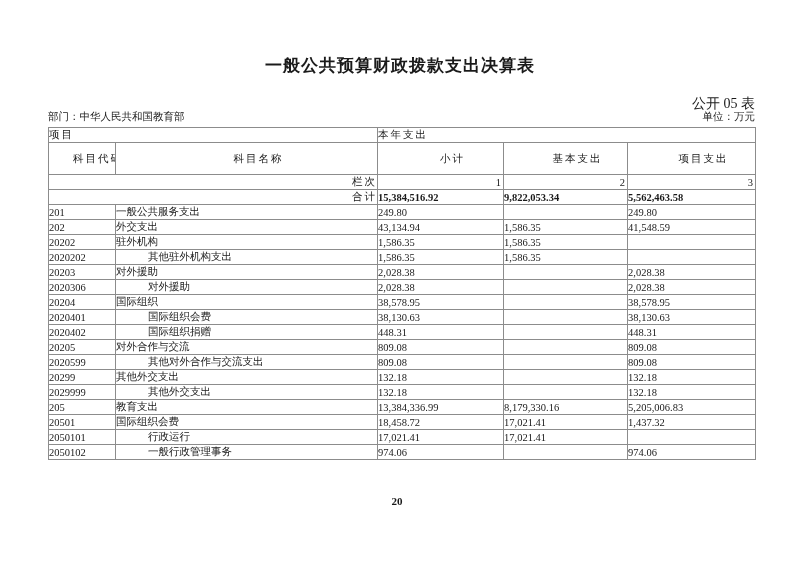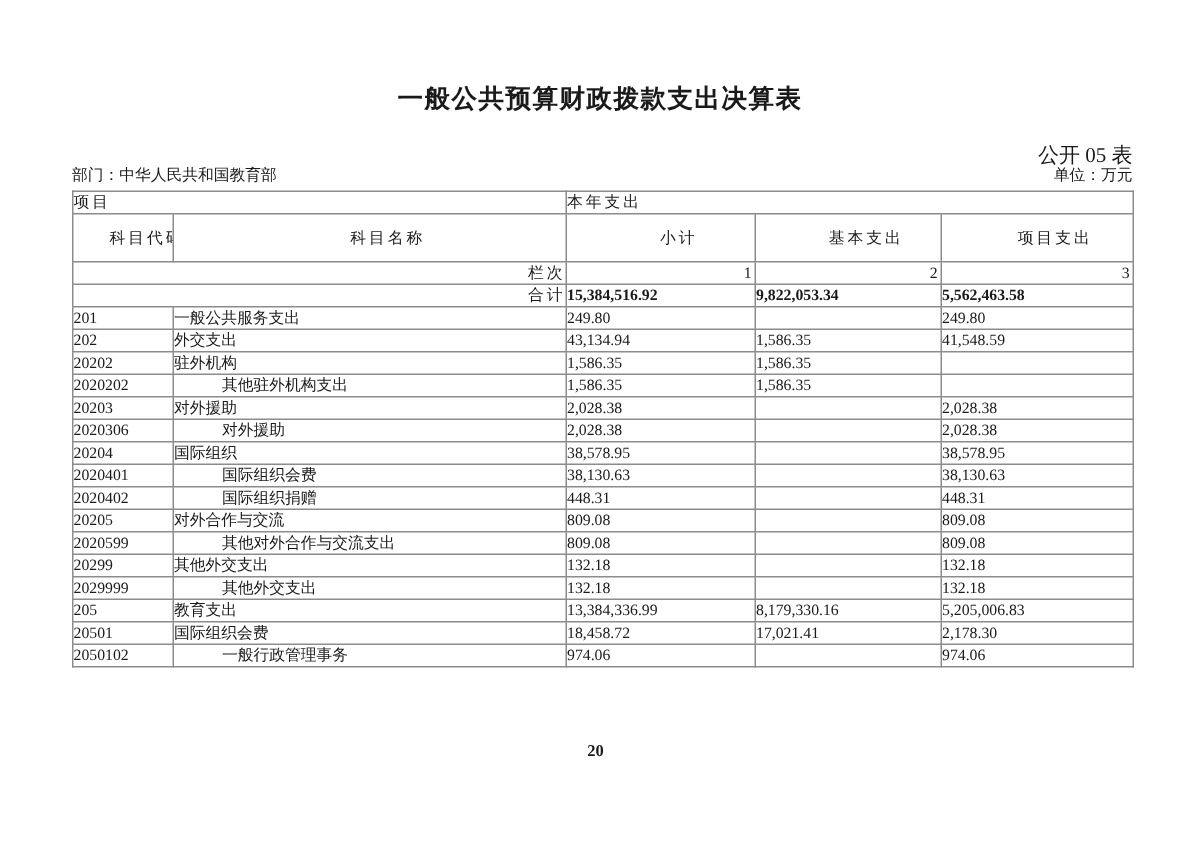--- a/index.html
+++ b/index.html
@@ -224,21 +224,28 @@
           <td class="name">教育支出</td>
           <td class="num">13,384,336.99</td>
           <td class="num">8,179,330.16</td>
           <td class="num">5,205,006.83</td>
         </tr>
         <tr>
           <td class="code">20501</td>
           <td class="name">国际组织会费</td>
           <td class="num">18,458.72</td>
           <td class="num">17,021.41</td>
-          <td class="num">2,178.30</td>
+          <td class="num">1,437.32</td>
+        </tr>
+        <tr>
+          <td class="code">2050101</td>
+          <td class="name indent">行政运行</td>
+          <td class="num">17,021.41</td>
+          <td class="num">17,021.41</td>
+          <td class="num"></td>
         </tr>
         <tr>
           <td class="code">2050102</td>
           <td class="name indent">一般行政管理事务</td>
           <td class="num">974.06</td>
           <td class="num"></td>
           <td class="num">974.06</td>
         </tr>
       </tbody>
   </table>

